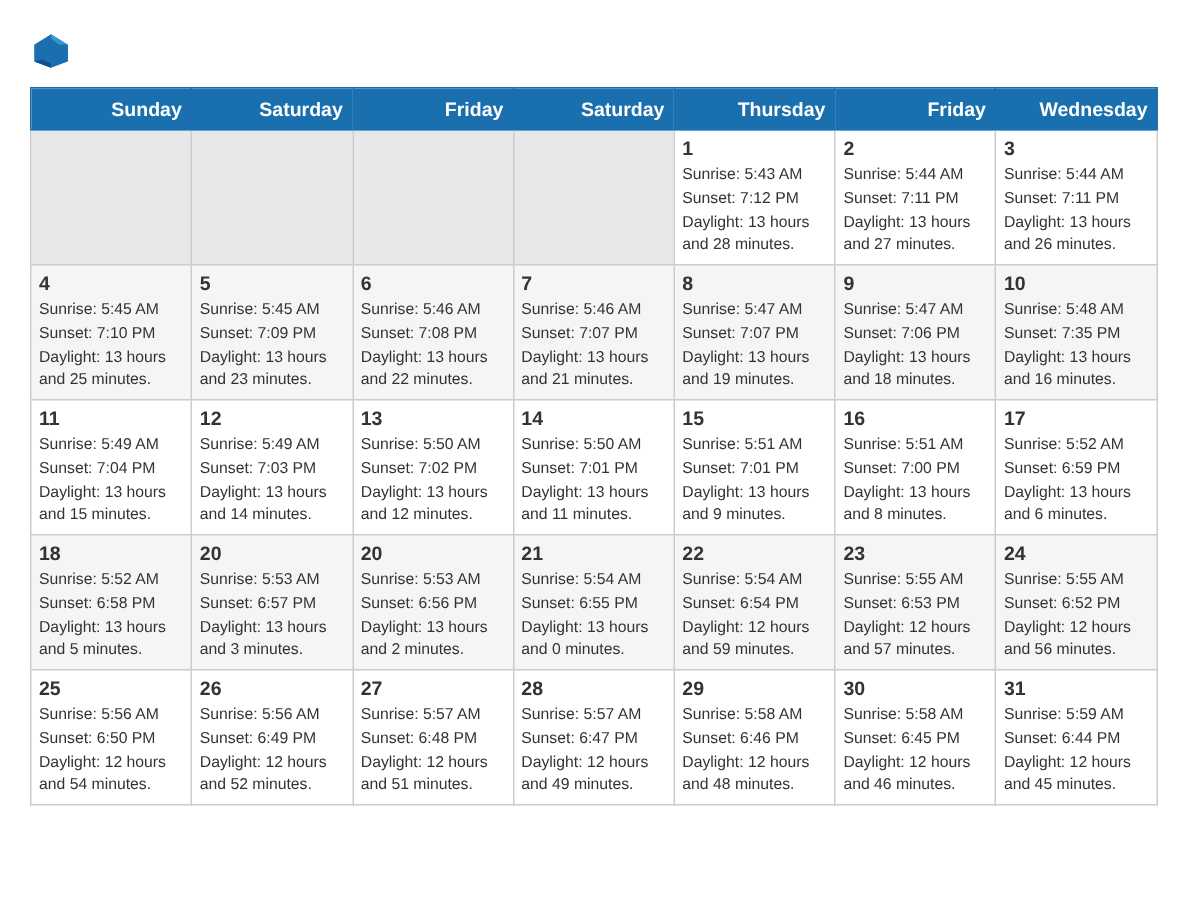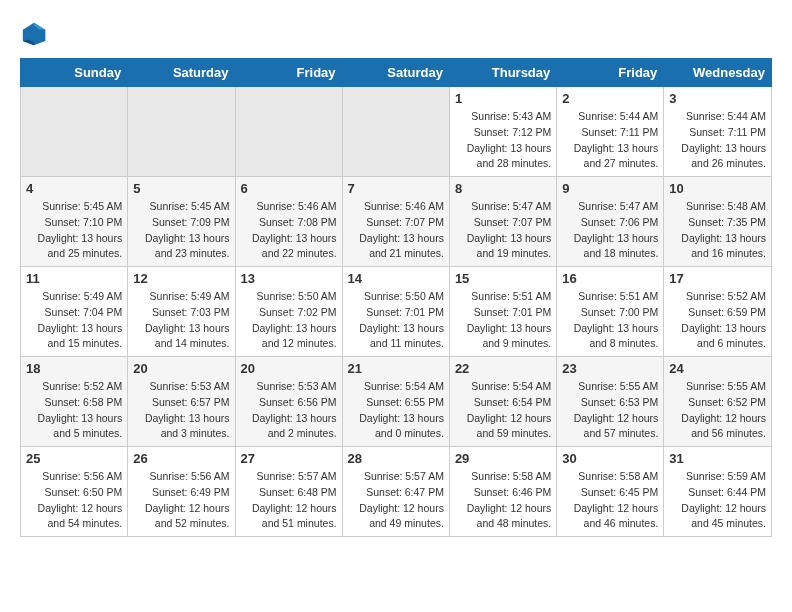--- a/index.html
+++ b/index.html
@@ -75,21 +75,20 @@
     .day-num {
       font-size: 13px;
       font-weight: bold;
       color: #333;
       margin-bottom: 3px;
     }
     .day-info {
       color: #333;
       font-size: 10.5px;
       line-height: 1.5;
-      text-align: right;
     }
     .empty-cell {
       background: #e8e8e8 !important;
     }
   </style>
 </head>
 <body>
 
 <div class="header">
   <div class="logo">

